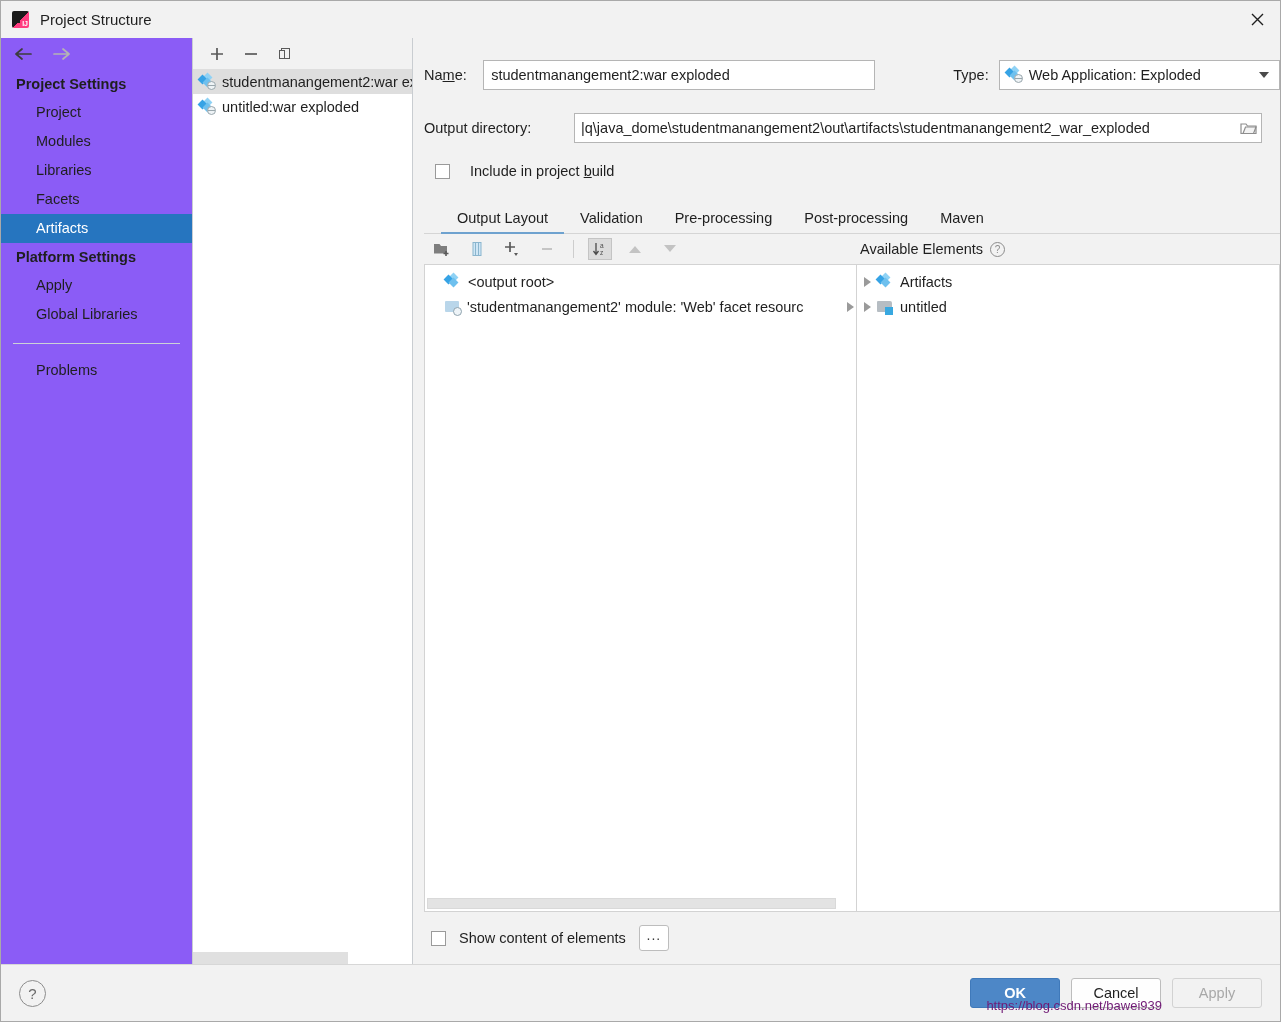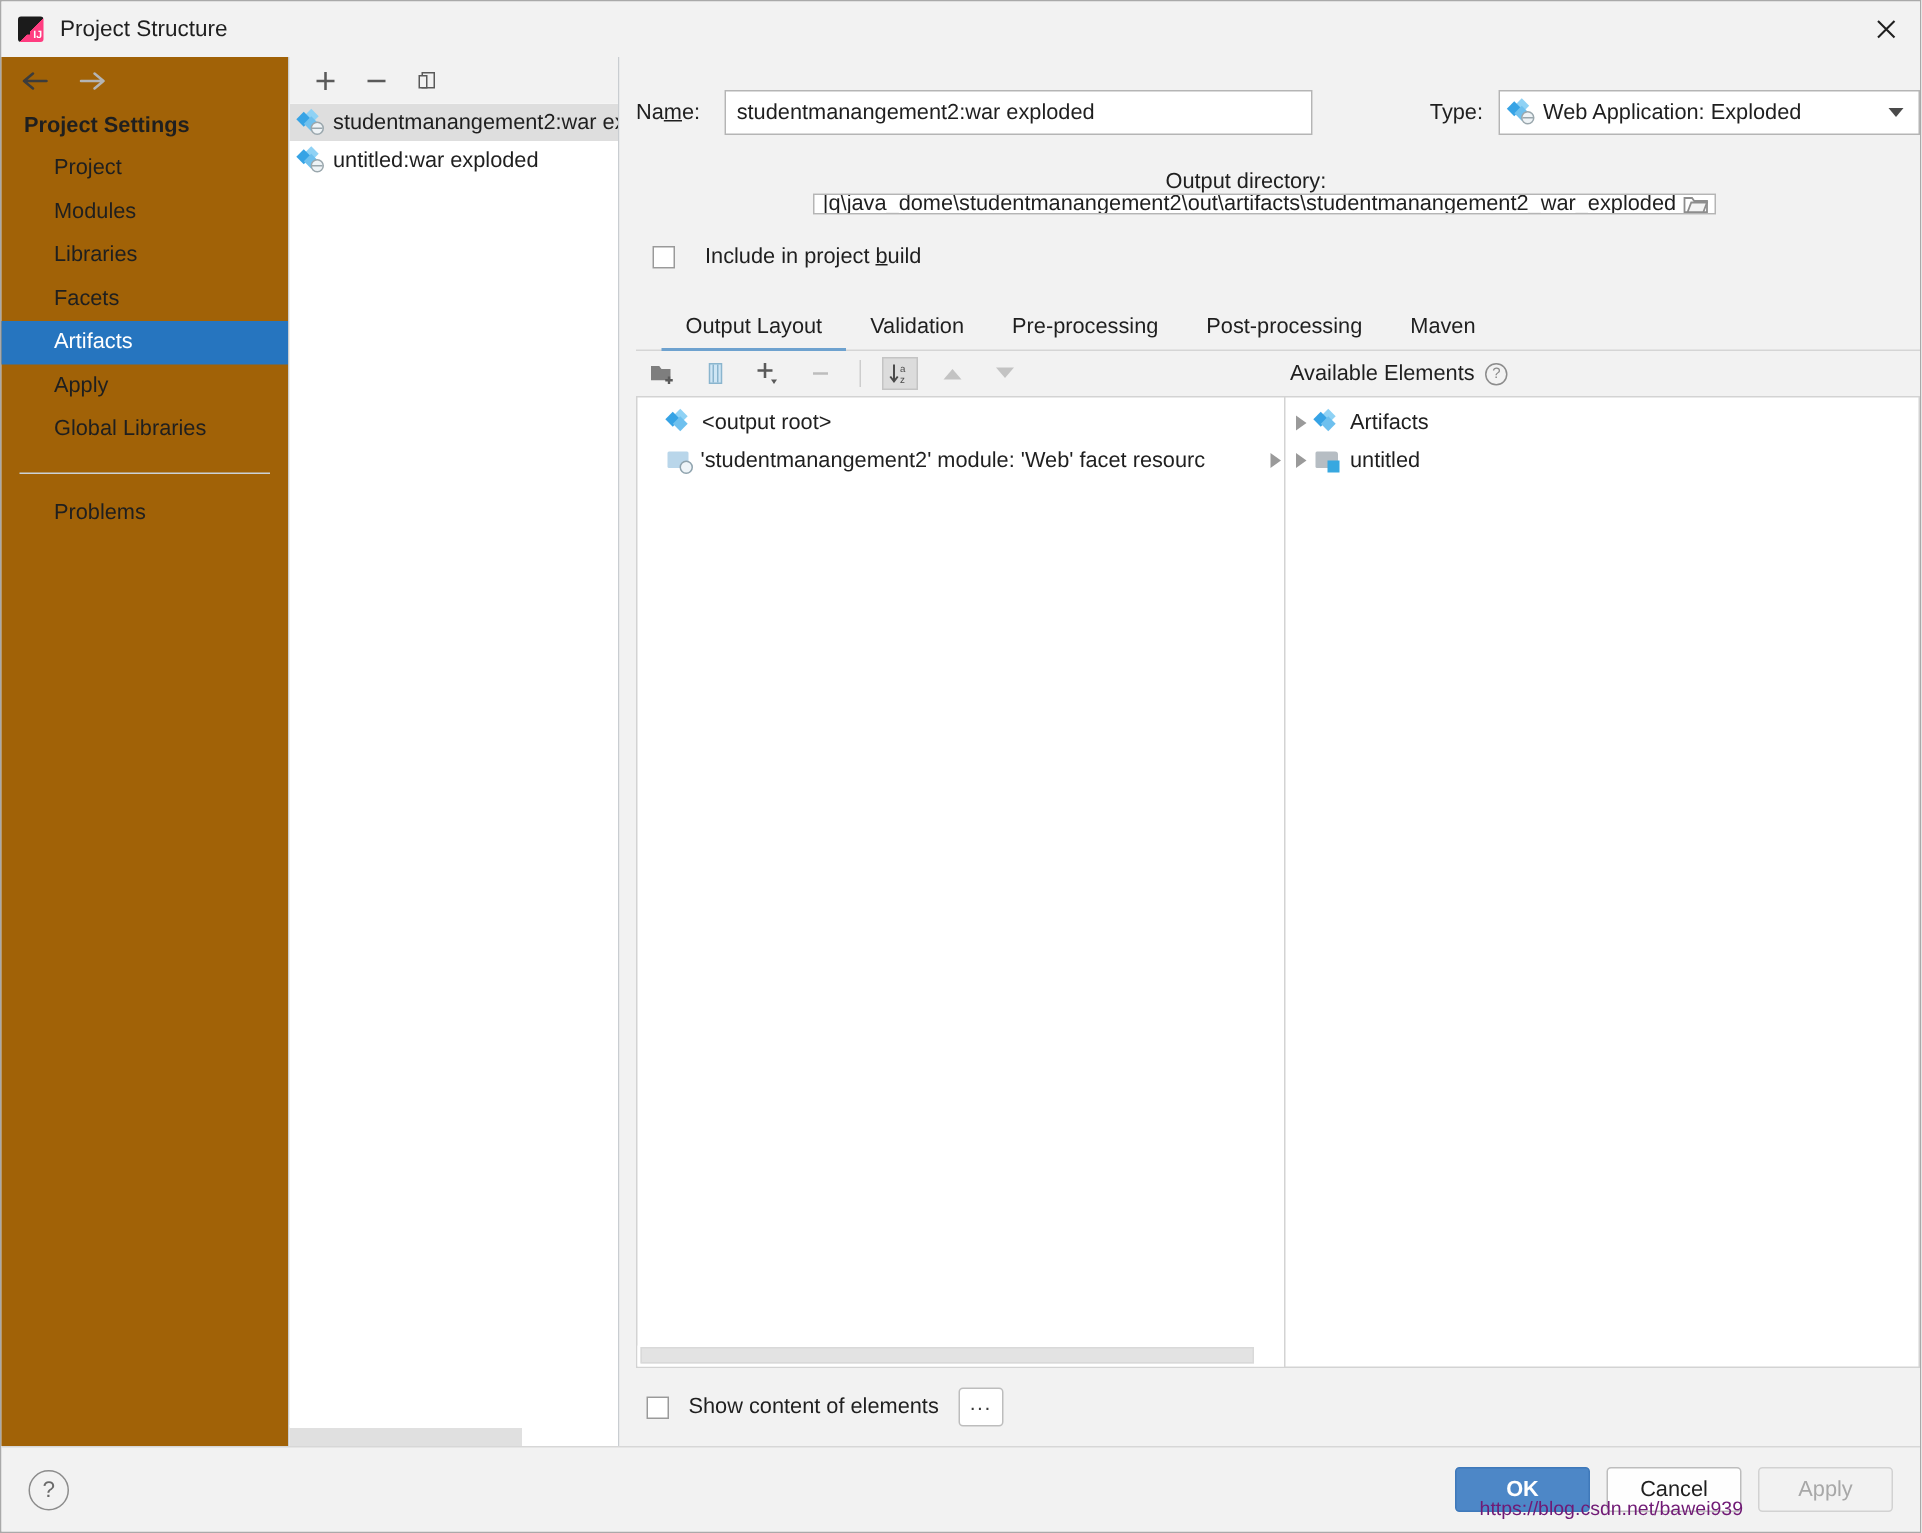--- a/index.html
+++ b/index.html
@@ -61,21 +61,21 @@
     font-size: 16px;
   }
   .close-btn svg { display: block; }
 
   
   .body { flex: 1; display: flex; min-height: 0; }
 
   
   .nav {
     width: 192px; min-width: 192px;
-    background: #a16207;
+    background: #8b5cf6;
     border-right: 1px solid #c9cdd1;
     display: flex; flex-direction: column;
     padding-top: 0px;
   }
   .nav-arrows {
     height: 32px;
     display: flex; align-items: center;
     padding-left: 12px; gap: 16px;
   }
   .nav-arrow { width: 22px; height: 20px; display:flex; align-items:center; justify-content:center;}
@@ -200,21 +200,21 @@
   }
   .combo .arrow {
     position: absolute; right: 10px; top: 50%;
     transform: translateY(-50%);
     width: 0; height: 0;
     border-left: 5px solid transparent;
     border-right: 5px solid transparent;
     border-top: 6px solid #4a4a4a;
   }
 
-  .row-output { height: 30px; margin-top: 20px; flex-direction: column; }
+  .row-output { height: 30px; margin-top: 20px; }
   .out-label { width: 150px; }
   .out-field {
     flex: 1; margin-right: 18px;
     display: flex; align-items: center;
     border: 1px solid #b5b5b5; background:#fff; height: 30px;
     overflow: hidden;
   }
   .out-field .val {
     flex:1; padding-left: 6px; font-size: 14.5px; white-space: nowrap; overflow:hidden;
   }
@@ -410,20 +410,21 @@
         </div>
       </div>
 
       <div class="nav-group-title">Project Settings</div>
       <div class="nav-item">Project</div>
       <div class="nav-item">Modules</div>
       <div class="nav-item">Libraries</div>
       <div class="nav-item">Facets</div>
       <div class="nav-item selected">Artifacts</div>
 
+      <div class="nav-group-title">Platform Settings</div>
       <div class="nav-item">Apply</div>
       <div class="nav-item">Global Libraries</div>
 
       <div class="nav-sep"></div>
       <div class="nav-item">Problems</div>
     </div>
 
     <div class="artifacts-col">
       <div class="artifacts-toolbar">
         <div class="tb-icon">

